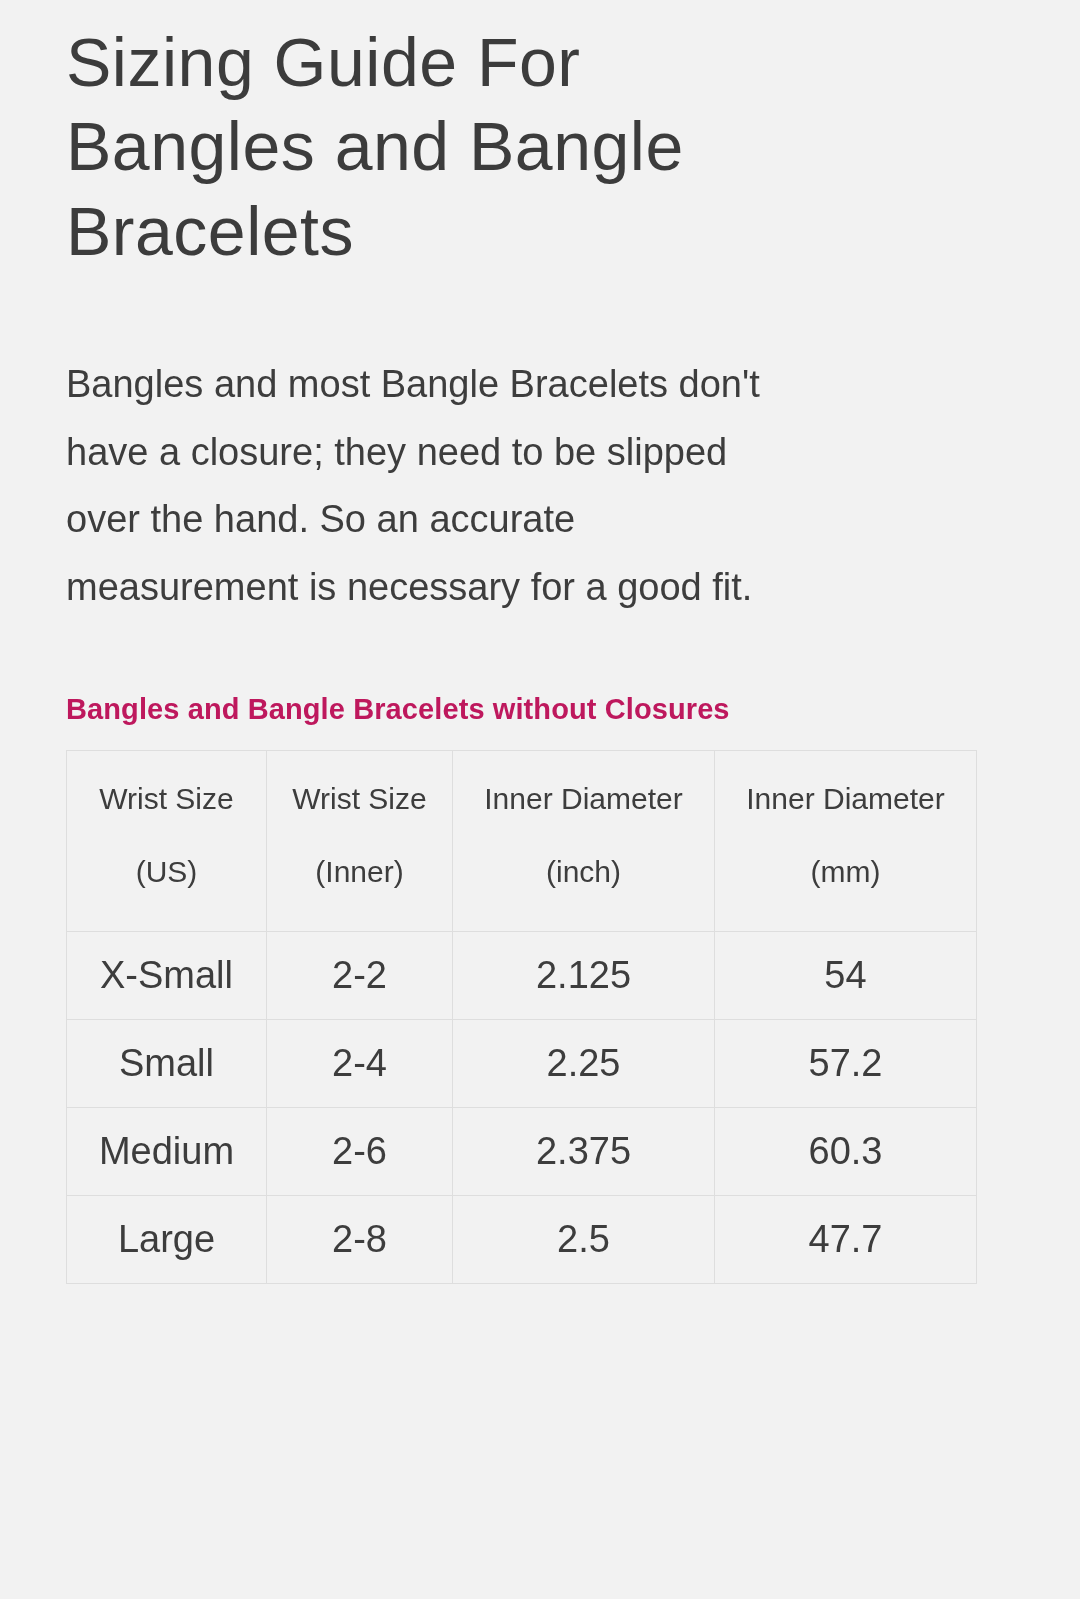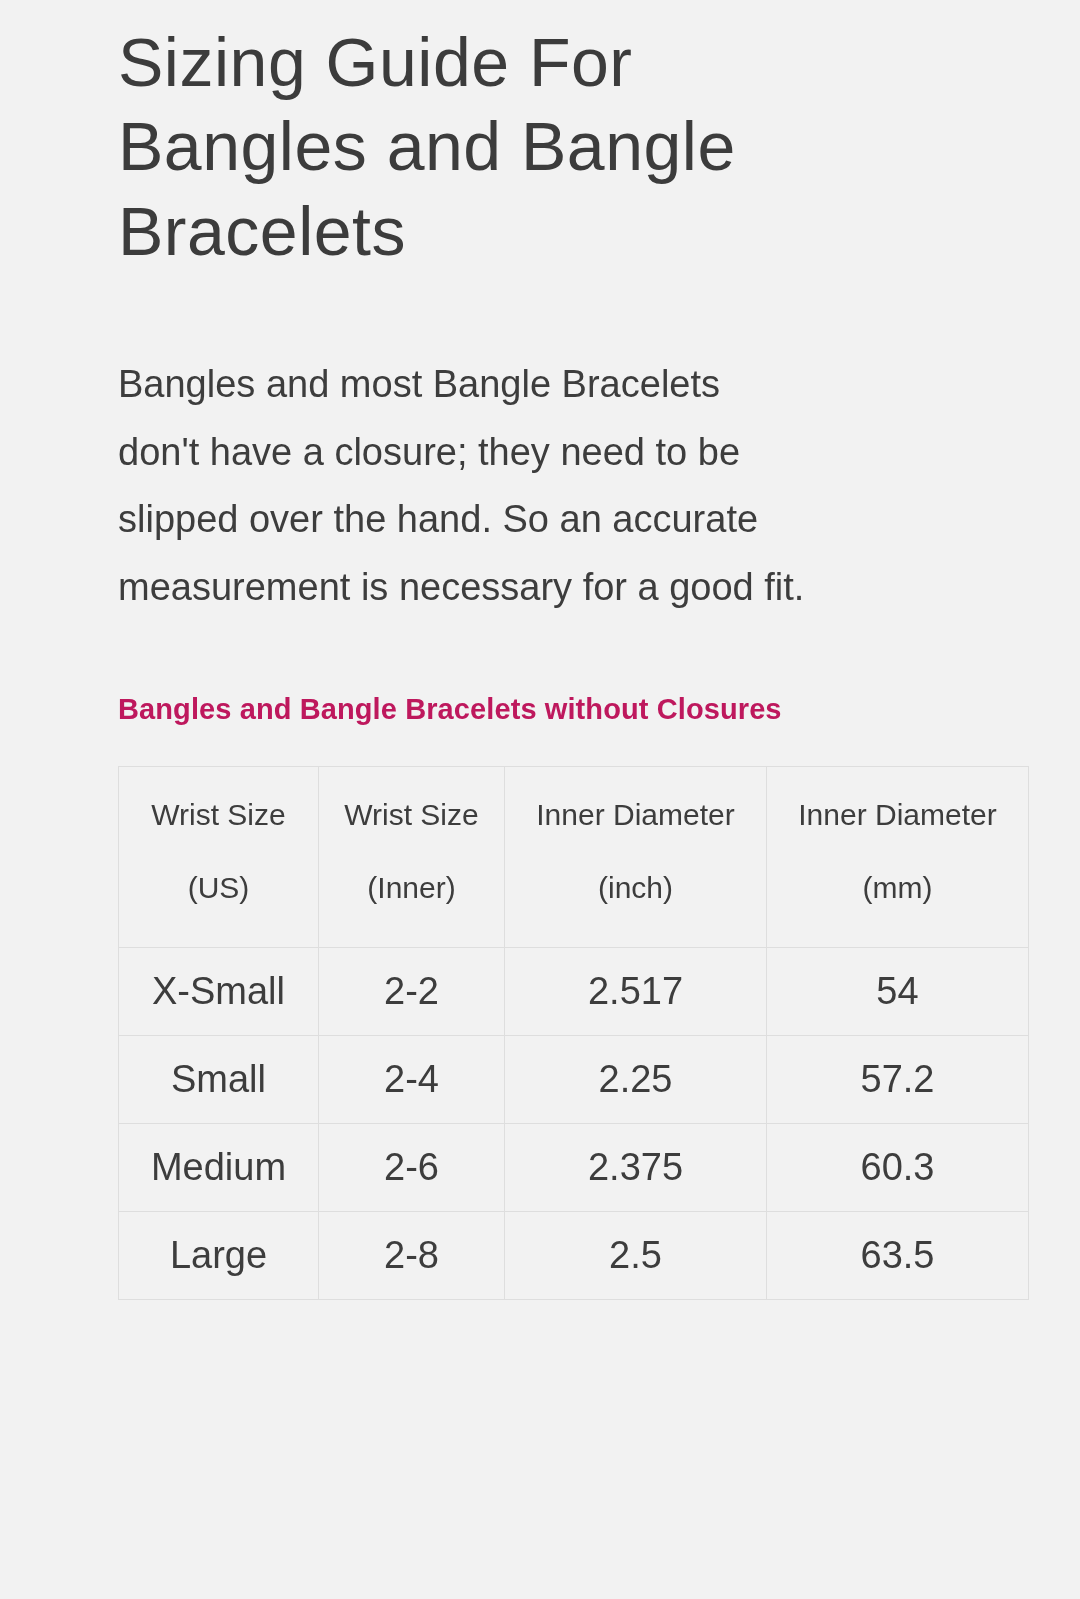--- a/index.html
+++ b/index.html
@@ -10,21 +10,21 @@
     width: 1080px;
     min-height: 1599px;
     background: #f2f2f2;
     font-family: "Liberation Sans", sans-serif;
     color: #3d3d3d;
     -webkit-font-smoothing: antialiased;
   }
   .page {
     width: 908px;
     box-sizing: border-box;
-    padding: 10px 100px 40px 118px;
+    padding: 10px 100px 40px 66px;
   }
   .page-title {
     font-size: 68px;
     line-height: 1.24;
     font-weight: 400;
     letter-spacing: 0.5px;
     color: #3c3c3c;
     margin: 10px 0 0 0;
     max-width: 760px;
   }
@@ -36,21 +36,21 @@
     max-width: 890px;
   }
   .section-heading {
     font-size: 29px;
     font-weight: bold;
     color: #be185d;
     margin: 72px 0 0 0;
     letter-spacing: 0.1px;
   }
   table.size-table {
-    margin-top: 40px;
+    margin-top: 24px;
     border-collapse: collapse;
     width: 884px;
     table-layout: fixed;
     background: #f2f2f2;
   }
   table.size-table th,
   table.size-table td {
     border: 1px solid #dedede;
     text-align: center;
     color: #3d3d3d;
@@ -110,37 +110,37 @@
         <th>
           <span>Inner Diameter</span>
           <span class="unit">(mm)</span>
         </th>
       </tr>
     </thead>
     <tbody>
       <tr>
         <td>X-Small</td>
         <td>2-2</td>
-        <td>2.517</td>
+        <td>2.125</td>
         <td>54</td>
       </tr>
       <tr>
         <td>Small</td>
         <td>2-4</td>
         <td>2.25</td>
         <td>57.2</td>
       </tr>
       <tr>
         <td>Medium</td>
         <td>2-6</td>
         <td>2.375</td>
         <td>60.3</td>
       </tr>
       <tr>
         <td>Large</td>
         <td>2-8</td>
         <td>2.5</td>
-        <td>63.5</td>
+        <td>47.7</td>
       </tr>
     </tbody>
   </table>
 
 </div>
 
 </body></html>

